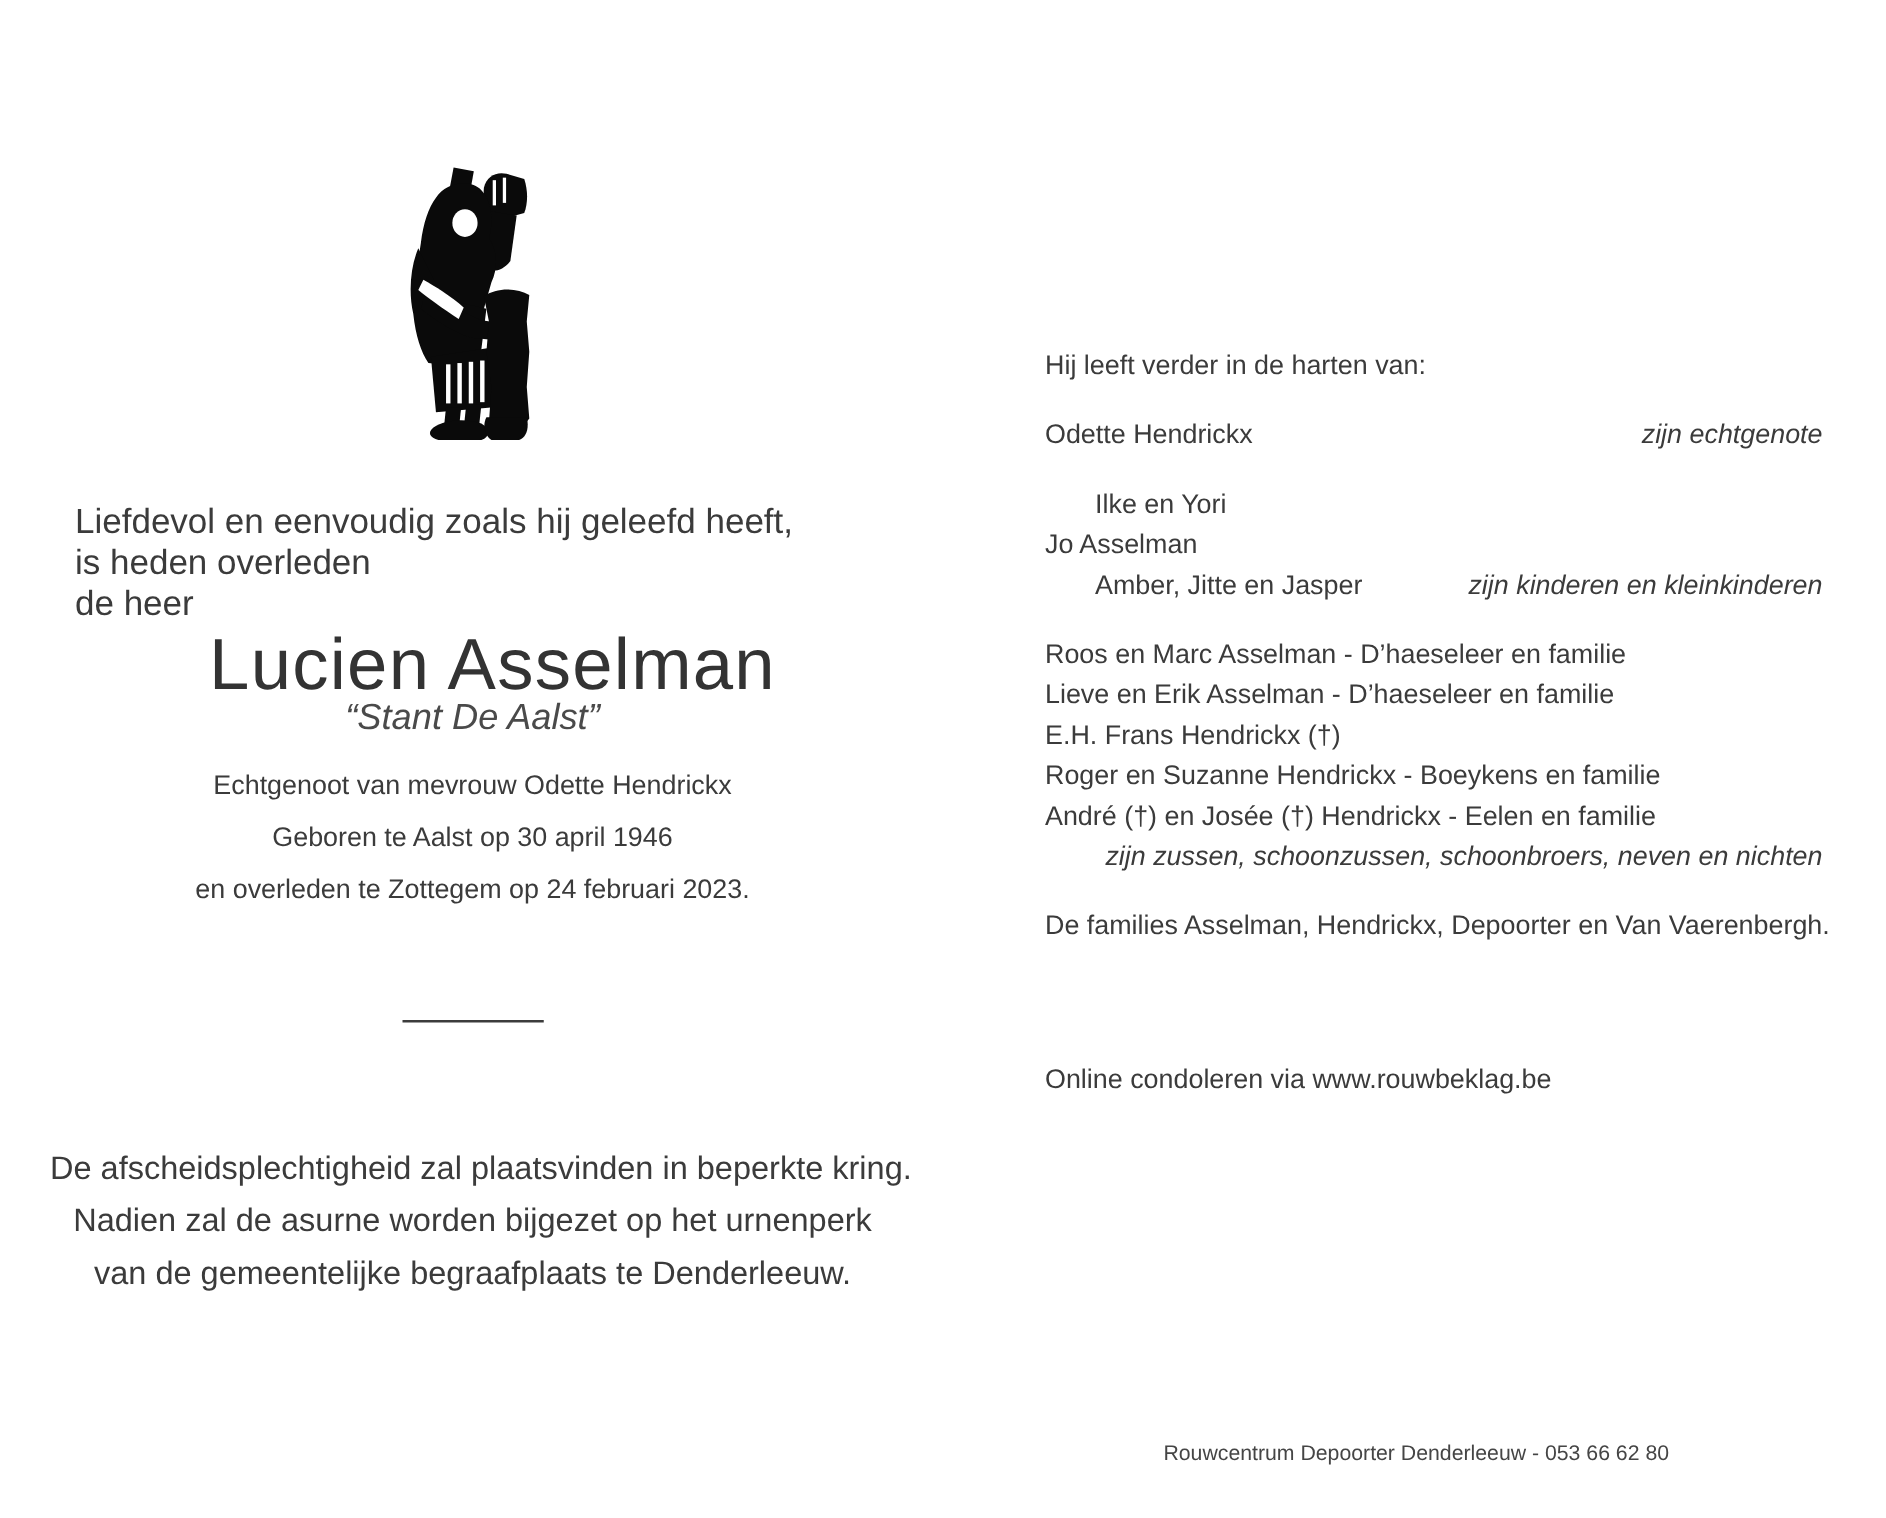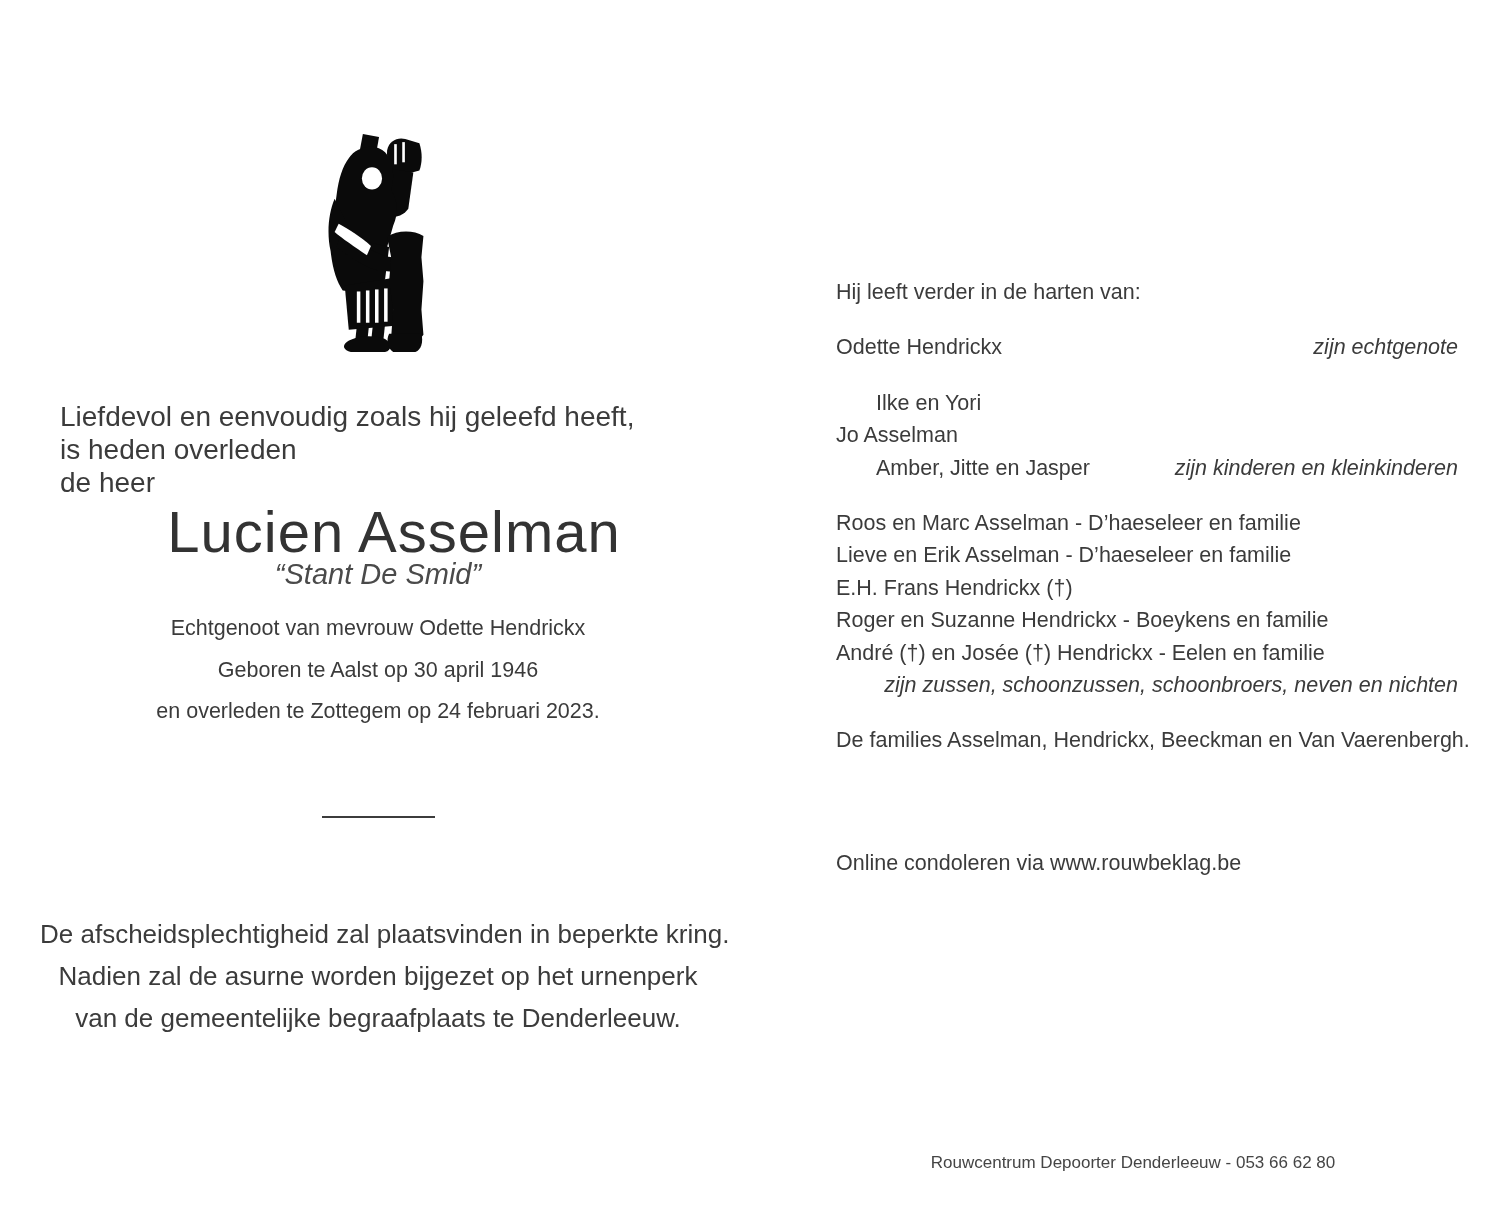--- a/index.html
+++ b/index.html
@@ -81,21 +81,21 @@
   </div>
 
   <div class="abs" id="intro">
     <div class="line">Liefdevol en eenvoudig zoals hij geleefd heeft,</div>
     <div class="line">is heden overleden</div>
     <div class="line">de heer</div>
   </div>
 
   <h1 class="abs" id="deceased-name">Lucien Asselman</h1>
 
-  <div class="abs" id="nickname">“Stant De Smid”</div>
+  <div class="abs" id="nickname">“Stant De Aalst”</div>
 
   <div class="abs" id="details">
     <div class="line">Echtgenoot van mevrouw Odette Hendrickx</div>
     <div class="line">Geboren te Aalst op 30 april 1946</div>
     <div class="line">en overleden te Zottegem op 24 februari 2023.</div>
   </div>
 
   <div class="abs" id="divider"></div>
 
   <div class="abs" id="ceremony">
@@ -127,21 +127,21 @@
 
     <div class="line">Roos en Marc Asselman - D’haeseleer en familie</div>
     <div class="line">Lieve en Erik Asselman - D’haeseleer en familie</div>
     <div class="line">E.H. Frans Hendrickx (†)</div>
     <div class="line">Roger en Suzanne Hendrickx - Boeykens en familie</div>
     <div class="line">André (†) en Josée (†) Hendrickx - Eelen en familie</div>
     <div class="line rel right-align">zijn zussen, schoonzussen, schoonbroers, neven en nichten</div>
 
     <div class="gap"></div>
 
-    <div class="line">De families Asselman, Hendrickx, Beeckman en Van Vaerenbergh.</div>
+    <div class="line">De families Asselman, Hendrickx, Depoorter en Van Vaerenbergh.</div>
 
     <div class="biggap"></div>
 
     <div class="line">Online condoleren via www.rouwbeklag.be</div>
   </div>
 
   <div class="abs" id="footer">Rouwcentrum Depoorter Denderleeuw - 053 66 62 80</div>
 
 </div>
 

